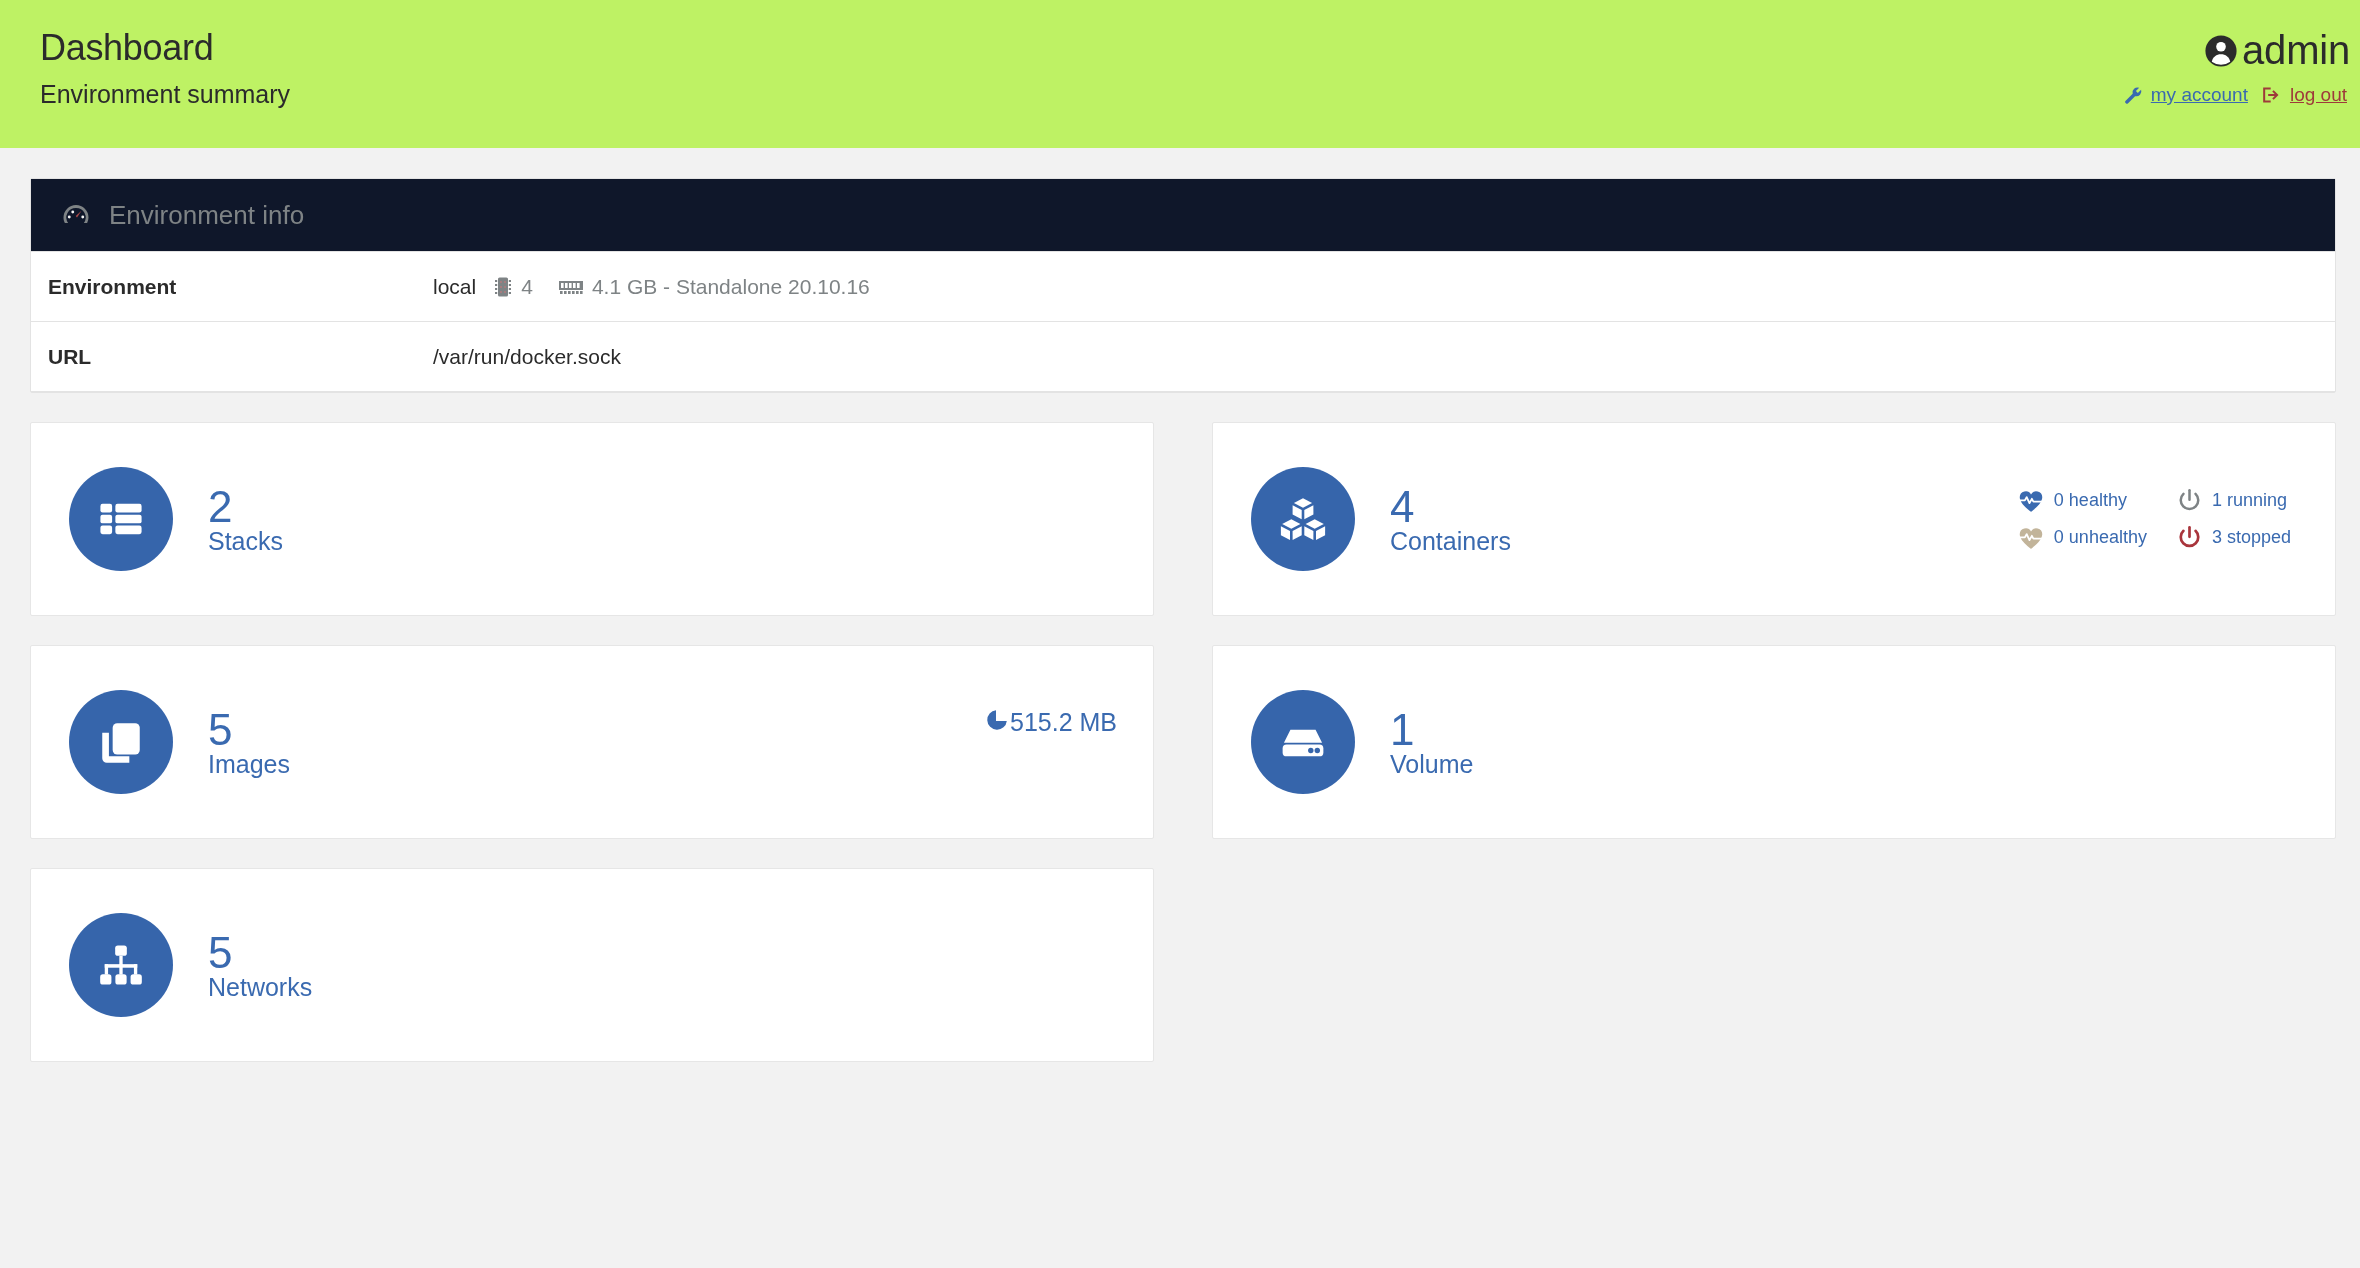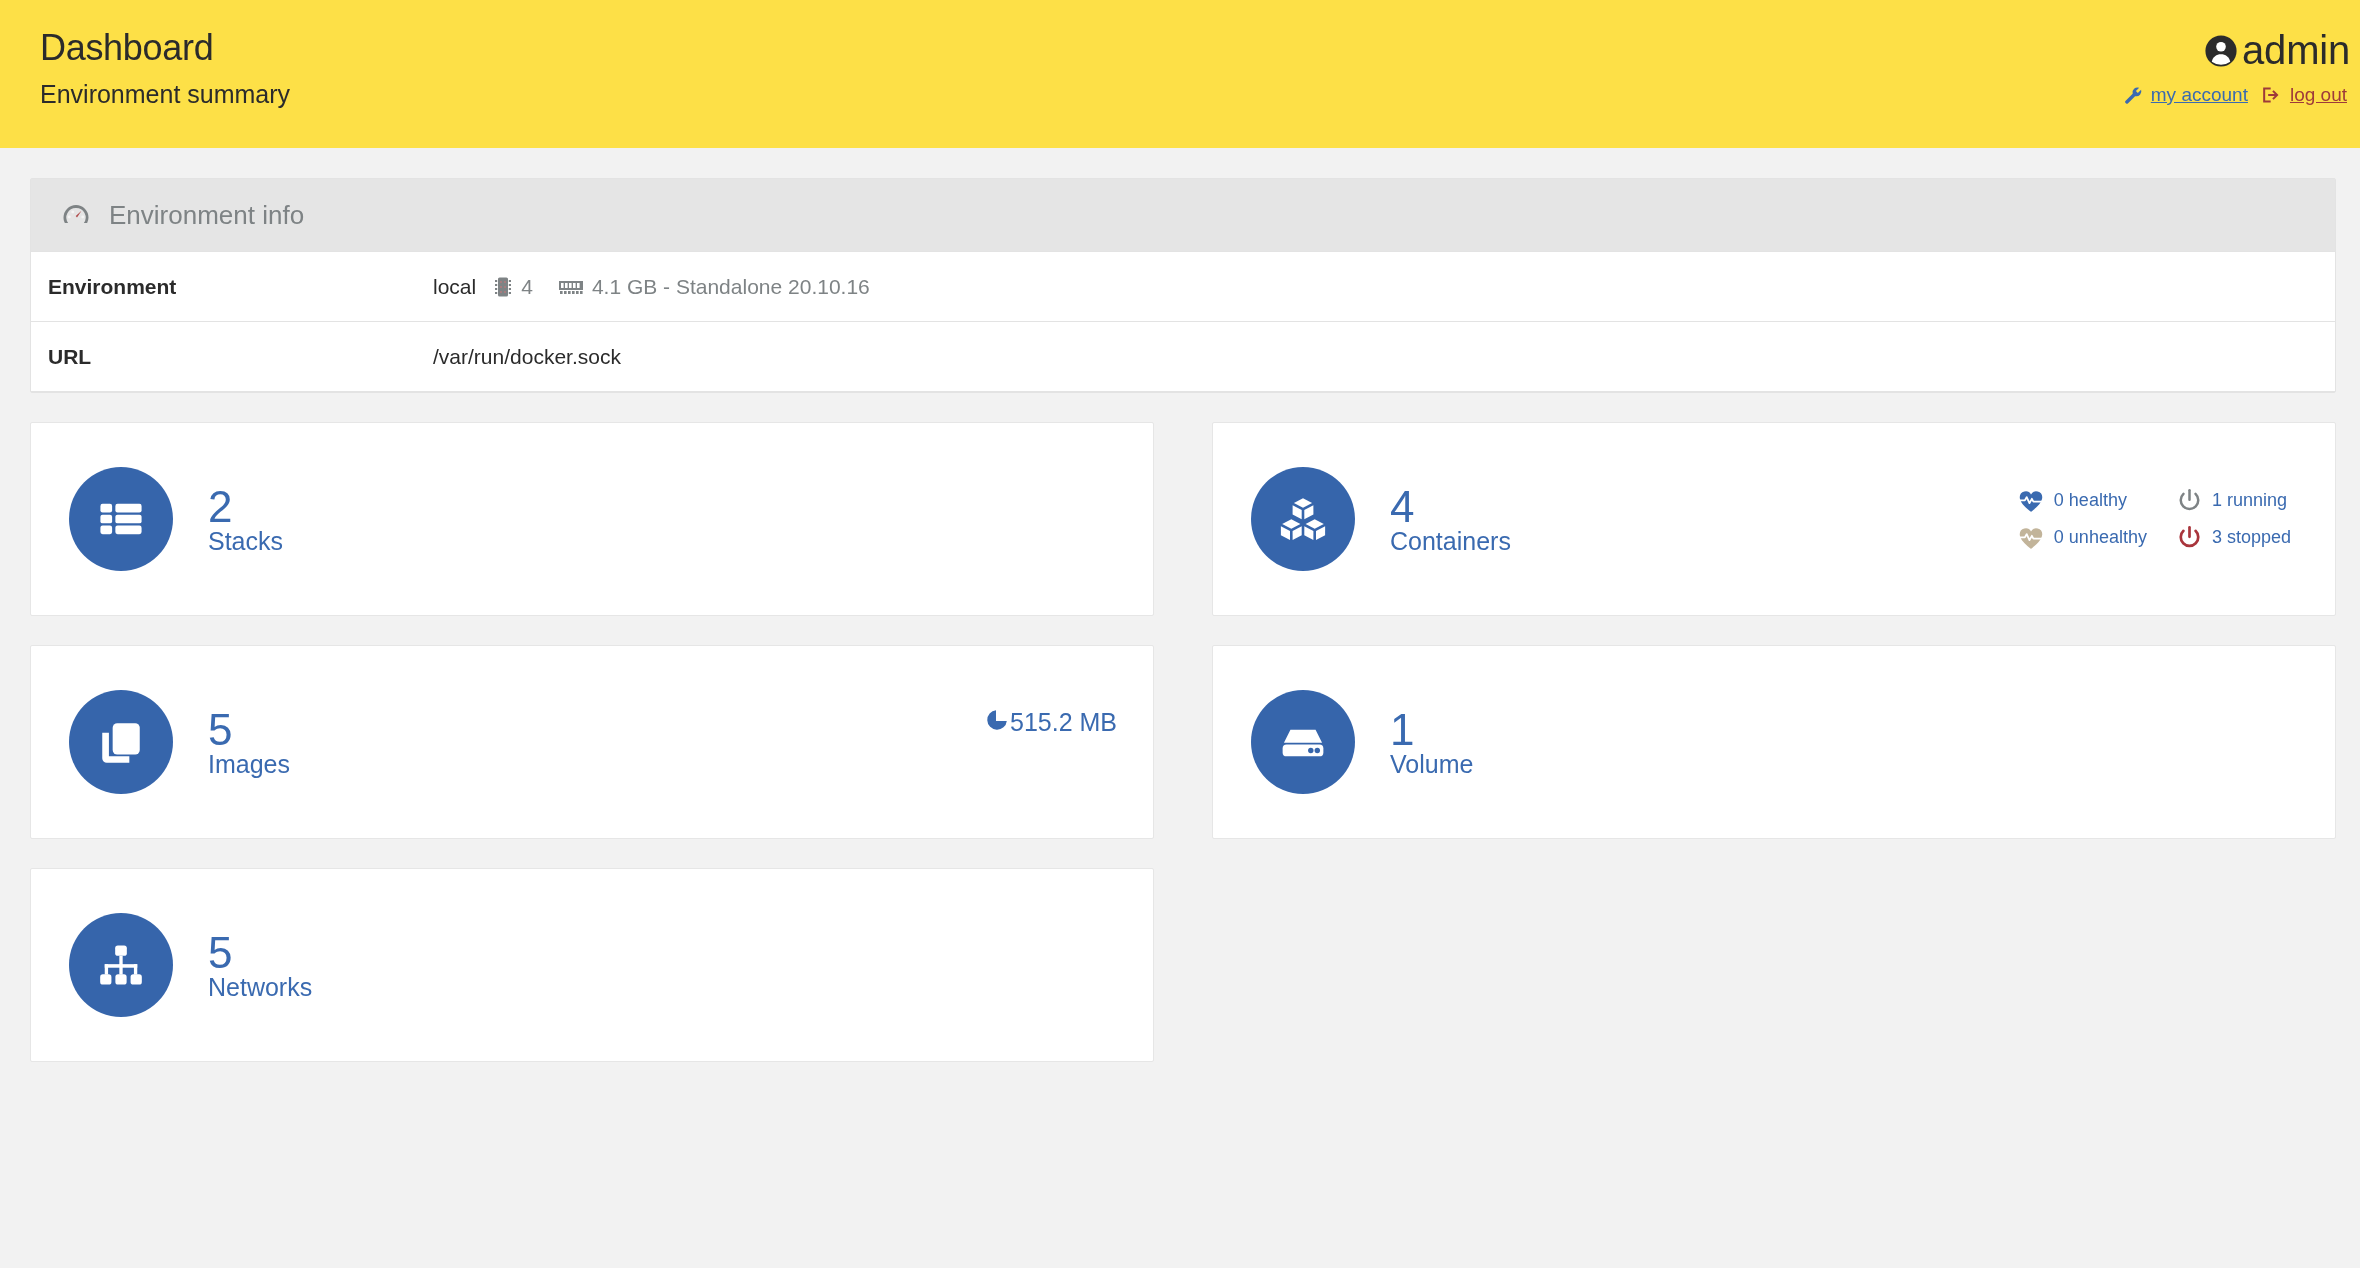--- a/index.html
+++ b/index.html
@@ -11,21 +11,21 @@
     height: 1268px;
     background: #f2f2f2;
     font-family: "Liberation Sans", sans-serif;
     color: #333;
     overflow: hidden;
   }
 
   
   .page-header {
     position: relative;
-    background: #fde047;
+    background: #bef264;
     height: 148px;
     box-sizing: border-box;
     padding: 28px 32px 0 40px;
   }
   .header-left { display: inline-block; }
   .page-title {
     font-size: 36px;
     font-weight: 400;
     color: #2b2b2b;
     letter-spacing: -0.3px;
@@ -84,21 +84,21 @@
 
   
   .panel {
     background: #ffffff;
     border: 1px solid #e3e3e3;
     border-radius: 2px;
     width: 2306px;
     box-sizing: border-box;
   }
   .panel-head {
-    background: #e5e5e5;
+    background: #0f172a;
     border-bottom: 1px solid #e3e3e3;
     height: 72px;
     display: flex;
     align-items: center;
     padding-left: 30px;
     gap: 18px;
   }
   .panel-head-title {
     font-size: 26px;
     color: #7e8385;

